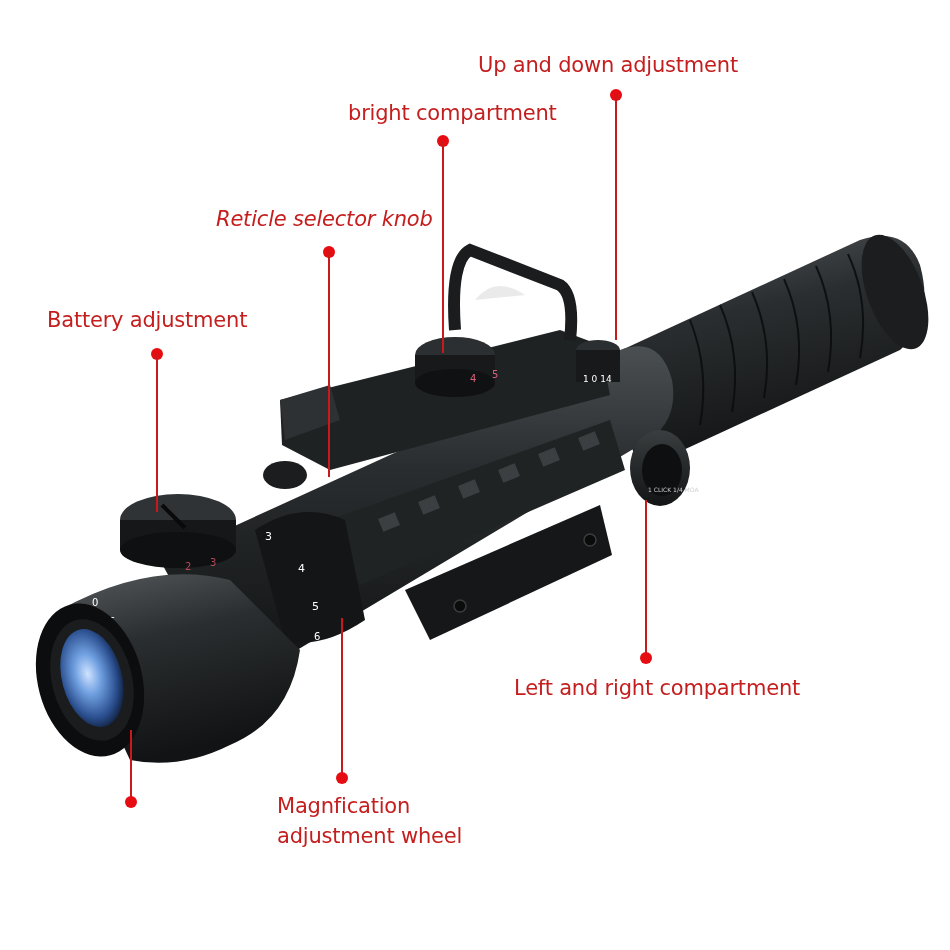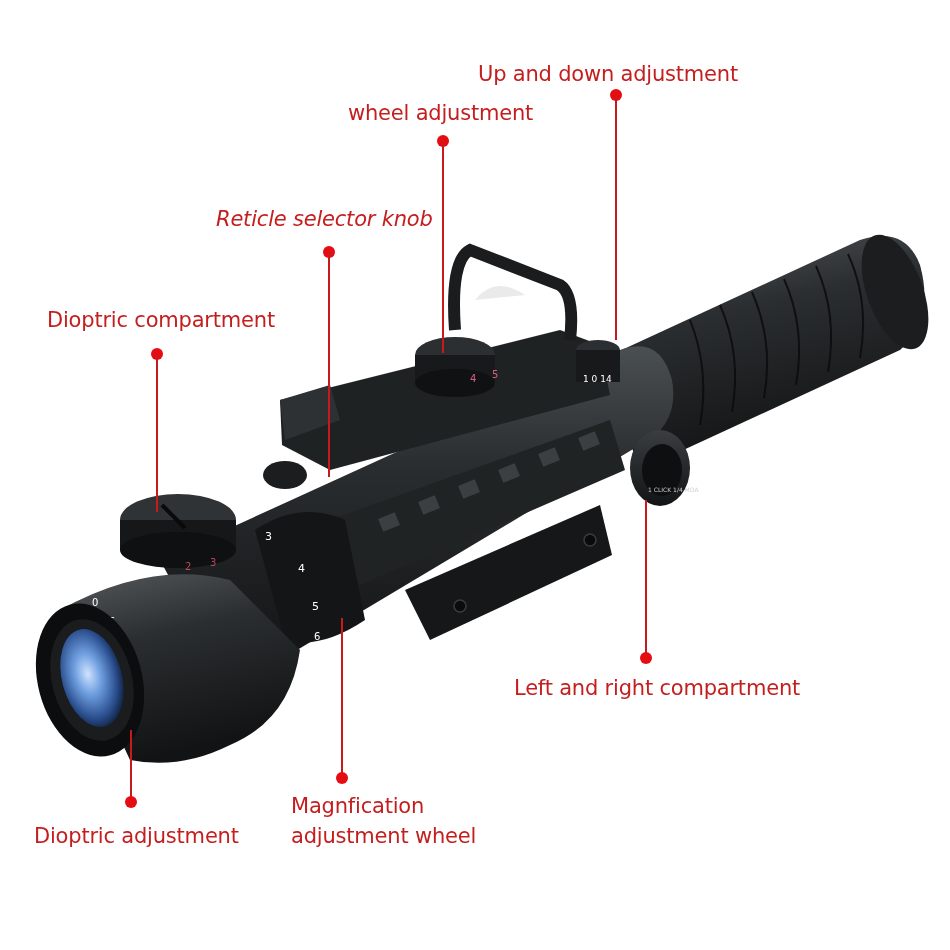--- a/index.html
+++ b/index.html
@@ -141,42 +141,41 @@
     <g>
       <path d="M60 610 Q150 560 230 580 L300 650 Q290 720 230 745 Q180 770 130 760 Z" fill="url(#tubeGrad)"></path>
       <ellipse cx="90" cy="680" rx="52" ry="78" transform="rotate(-15 90 680)" fill="#0c0d0e"></ellipse>
       <ellipse cx="92" cy="680" rx="40" ry="62" transform="rotate(-15 92 680)" fill="#1a1c1d"></ellipse>
       <ellipse cx="92" cy="678" rx="30" ry="50" transform="rotate(-15 92 678)" fill="url(#lensGrad)"></ellipse>
       <text x="92" y="606" font-size="10" fill="#ffffff" font-family="DejaVu Sans, sans-serif">0</text>
       <text x="111" y="620" font-size="10" fill="#ffffff" font-family="DejaVu Sans, sans-serif">-</text>
     </g>
   </svg>
 
-  <div class="label" style="left:478px; top:50px;margin-top:9px;">Up and down adjustment</div>
+  <div class="label" style="left:478px; top:50px;">Up and down adjustment</div>
   <div class="dot" style="left:616px; top:95px;"></div>
   <div class="leader" style="left:615px; top:95px; height:245px;"></div>
 
-  <div class="label" style="left:348px; top:98px;">wheel adjustment</div>
+  <div class="label" style="left:348px; top:98px;">bright compartment</div>
   <div class="dot" style="left:443px; top:141px;"></div>
   <div class="leader" style="left:442px; top:141px; height:212px;"></div>
 
   <div class="label" style="left:216px; top:204px;font-style:italic;">Reticle selector knob</div>
   <div class="dot" style="left:329px; top:252px;"></div>
   <div class="leader" style="left:328px; top:252px; height:225px;"></div>
 
-  <div class="label" style="left:47px; top:305px;">Dioptric compartment</div>
+  <div class="label" style="left:47px; top:305px;">Battery adjustment</div>
   <div class="dot" style="left:157px; top:354px;"></div>
   <div class="leader" style="left:156px; top:354px; height:158px;"></div>
 
   <div class="leader" style="left:645px; top:500px; height:158px;"></div>
   <div class="dot" style="left:646px; top:658px;"></div>
   <div class="label" style="left:514px; top:673px;">Left and right compartment</div>
 
   <div class="leader" style="left:130px; top:730px; height:72px;"></div>
   <div class="dot" style="left:131px; top:802px;"></div>
-  <div class="label" style="left:34px; top:821px;">Dioptric adjustment</div>
 
   <div class="leader" style="left:341px; top:618px; height:160px;"></div>
   <div class="dot" style="left:342px; top:778px;"></div>
-  <div class="label multi" style="left:291px; top:791px;">Magnfication
+  <div class="label multi" style="left:277px; top:791px;">Magnfication
 adjustment wheel</div>
 
 </div>
 
 </body></html>

